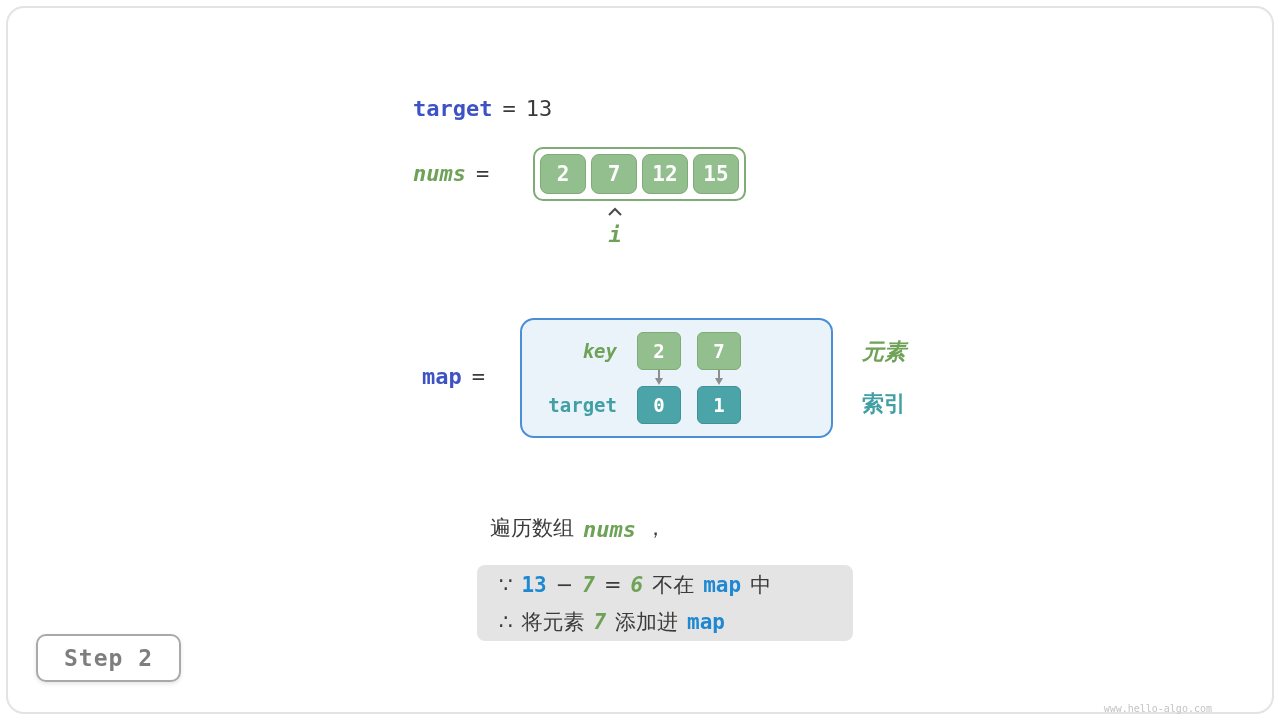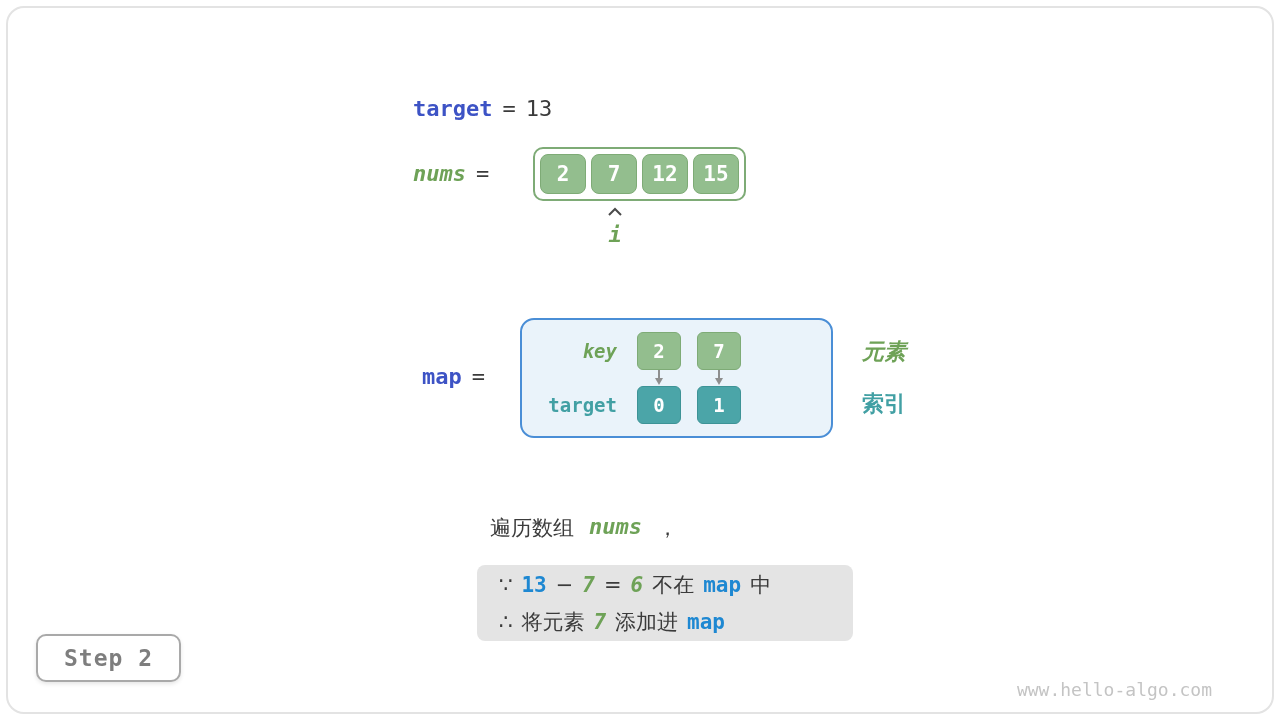--- a/index.html
+++ b/index.html
@@ -59,36 +59,36 @@
   .cell{width:44px;height:38px;border-radius:6px;color:#fff;font-size:19px;
     display:flex;align-items:center;justify-content:center;}
   .cell.green{background:var(--green-fill);border:1px solid var(--green-border);}
   .cell.teal{background:var(--teal-fill);border:1px solid var(--teal-border);}
   .down-arrow{height:16px;}
   .legend{position:absolute;left:862px;height:38px;line-height:38px;font-size:22px;font-weight:bold;}
   .legend.element{top:333px;text-align:center;}
   .legend.index{top:385px;}
 
   
-  .caption{position:absolute;left:490px;top:514px;display:flex;align-items:flex-start;gap:15px;font-size:21px;}
+  .caption{position:absolute;left:490px;top:514px;display:flex;align-items:flex-end;gap:9px;font-size:21px;}
   .caption .code{font-size:22px;}
 
   
   .note-box{position:absolute;left:477px;top:565px;width:376px;height:76px;background:var(--note-bg);
     border-radius:8px;padding:2px 0 0 22px;font-size:21px;}
   .note-line{display:flex;align-items:baseline;gap:9px;height:37px;line-height:37px;}
 
   
   .step-box{position:absolute;left:36px;top:634px;width:145px;height:48px;background:#fff;
     border:2px solid #A9A9A9;border-radius:10px;display:flex;align-items:center;justify-content:center;
     box-shadow:0 2px 4px rgba(0,0,0,0.10);}
   .step-box span{font-size:23px;color:var(--muted);letter-spacing:1px;}
 
   
-  .watermark{position:absolute;right:68px;top:679px;font-size:18px;color:var(--watermark);text-align:right;}
+  .watermark{position:absolute;right:68px;top:703px;font-size:10px;color:var(--watermark);text-align:right;}
 </style>
 </head>
 <body>
 
 <div class="frame"></div>
 <div class="stage">
 
   <div class="target-row">
     <span class="mono bold c-labelblue">target</span>
     <span class="mono plain">=</span>

